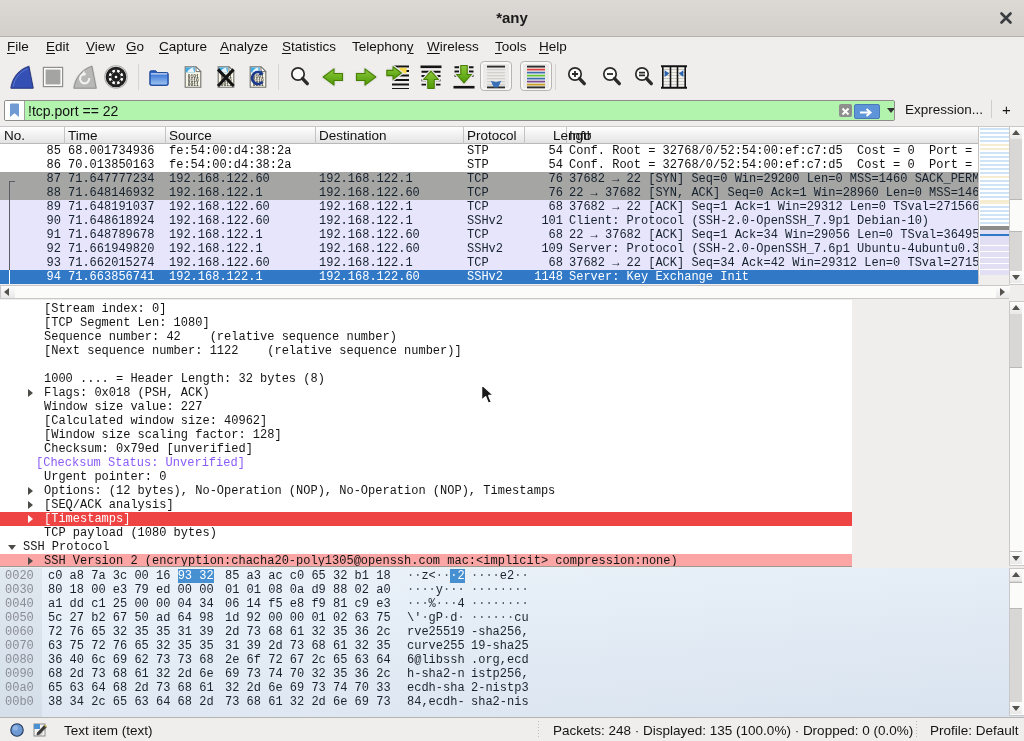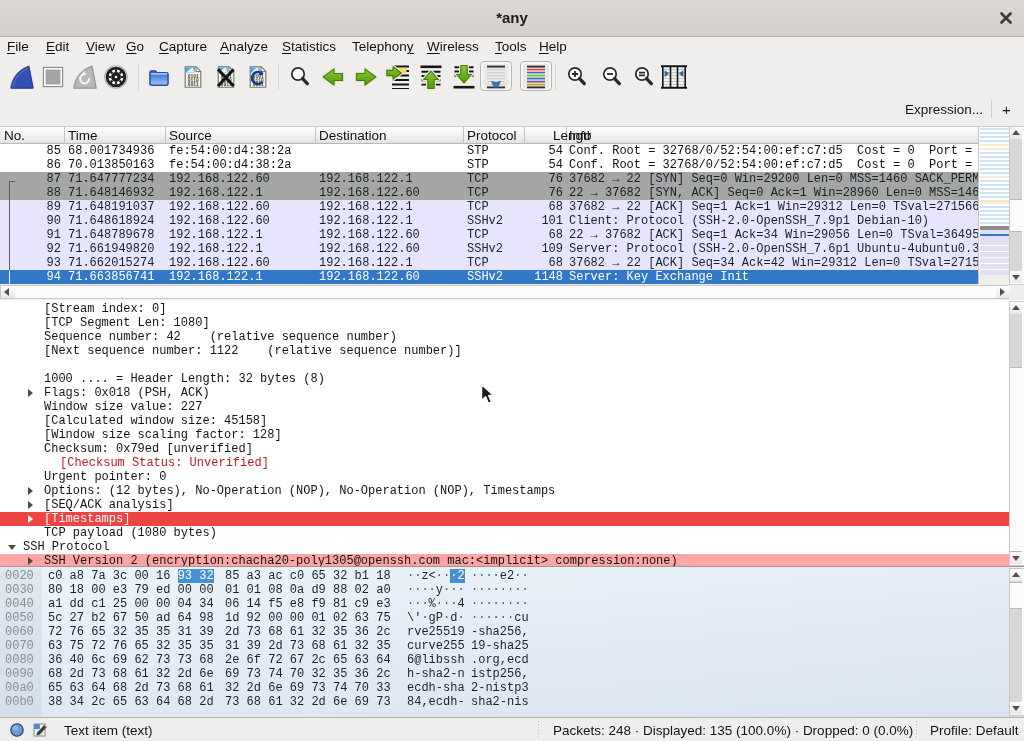--- a/index.html
+++ b/index.html
@@ -31,21 +31,21 @@
 .prow span{position:absolute;top:0;}
 #pllines{left:0;top:144px;}
 
 .sbv{position:absolute;width:14px;background:#fcfcfc;border:1px solid #c9c8c6;}
 .sbbtn{position:absolute;left:0;width:12px;height:12px;background:linear-gradient(#fdfdfd,#e8e8e8);}
 .tri-up{width:0;height:0;border-left:4px solid transparent;border-right:4px solid transparent;border-bottom:5px solid #55524e;position:absolute;left:2px;top:3px;}
 .tri-dn{width:0;height:0;border-left:4px solid transparent;border-right:4px solid transparent;border-top:5px solid #55524e;position:absolute;left:2px;top:4px;}
 .tri-lf{width:0;height:0;border-top:4px solid transparent;border-bottom:4px solid transparent;border-right:5px solid #55524e;position:absolute;left:3px;top:2px;}
 .tri-rt{width:0;height:0;border-top:4px solid transparent;border-bottom:4px solid transparent;border-left:5px solid #55524e;position:absolute;left:4px;top:2px;}
 
-#details{left:0;top:300px;width:1024px;height:266px;background:#ffffff;border-bottom:1px solid #9a9996;overflow:hidden;}
+#details{left:0;top:300px;width:852px;height:266px;background:#ffffff;border-bottom:1px solid #9a9996;overflow:hidden;}
 .dline{position:absolute;left:0;width:1010px;height:14px;}
 .exp{position:absolute;width:0;height:0;}
 .exp.cl{border-top:4px solid transparent;border-bottom:4px solid transparent;border-left:5px solid #4c4a46;}
 .exp.op{border-left:4px solid transparent;border-right:4px solid transparent;border-top:5px solid #4c4a46;}
 
 #hexpane{left:0;top:568px;width:1024px;height:149px;background:linear-gradient(175deg,#ecf3fa,#d9e3ef);border-bottom:1px solid #b6b5b2;}
 .hx{color:#1b222c;}
 .hxoff{color:#8a8c96;} .hx i{font-style:normal;color:#4e5a68;} .hx .hxhl i{color:#eaf2fa;}
 .hxhl{background:#4690d2;color:#fff;}
 
@@ -264,20 +264,34 @@
         </g>
         <path d="M0 1.2 h26 M0 22.8 h26" stroke="#141414" stroke-width="2"></path>
         <g stroke="#141414" stroke-width="1.6">
           <path d="M1.8 1 v22 M24.2 1 v22 M9.5 1 v22 M16.5 1 v22"></path>
         </g>
         <path d="M3.6 5.2 l4.6 3.4 -4.6 3.4 Z" fill="#2862b0"></path>
         <path d="M22.4 5.2 l-4.6 3.4 4.6 3.4 Z" fill="#2862b0"></path>
       </svg></div>
   </div>
 <div class="abs" id="filterbar">
+  <div id="ffield">
+    <div id="fbook"><svg width="19" height="19" viewBox="0 0 19 19">
+          <path d="M5 3.5 q0-1 1-1 h7 q1 0 1 1 V16 l-4.5-3.8 L5 16 Z" fill="#6f9ad4"></path>
+        </svg></div>
+    <div style="position:absolute;left:20px;top:0;width:869px;height:19px;background:#b2f3ae"></div>
+    <div id="ftext">!tcp.port == 22</div>
+    <div style="position:absolute;left:834px;top:3px;width:13px;height:13px;background:#8e8e8c;border-radius:2px"><svg width="13" height="13" viewBox="0 0 13 13">
+          <path d="M3.5 3.5 L9.5 9.5 M9.5 3.5 L3.5 9.5" stroke="#fff" stroke-width="2"></path>
+        </svg></div>
+    <div style="position:absolute;left:849px;top:3px;width:24px;height:13px;background:#5e95d8;border-radius:2px;border:1px solid #4a7ab8"><svg width="24" height="13" viewBox="0 0 24 13">
+          <path d="M5 6.5 h10 M11.5 3 l4 3.5 l-4 3.5" stroke="#fff" stroke-width="2" fill="none"></path>
+        </svg></div>
+    <div style="position:absolute;left:882px;top:7px;width:0;height:0;border-left:4px solid transparent;border-right:4px solid transparent;border-top:5px solid #323232"></div>
+  </div>
   <div style="position:absolute;left:905px;top:6px;font-size:13.5px;color:#161616">Expression...</div>
   <div style="position:absolute;left:991px;top:4px;width:1px;height:18px;background:#cfcecd"></div>
   <div style="position:absolute;left:1002px;top:5px;font-size:15px;color:#161616">+</div>
 </div>
 <div class="abs" id="plheader">
     <div class="hsep" style="left:64px"></div>
 <div class="hsep" style="left:165px"></div>
 <div class="hsep" style="left:315px"></div>
 <div class="hsep" style="left:463px"></div>
 <div class="hsep" style="left:524px"></div>
@@ -384,30 +398,30 @@
       <span class="mono" style="position:absolute;left:44px;top:0;color:#141414">1000 .... = Header Length: 32 bytes (8)</span>
     </div>
 <div class="dline" style="top:86px;">
       <div class="exp cl" style="left:28px;top:3px;border-left-color:#4c4a46"></div>
       <span class="mono" style="position:absolute;left:44px;top:0;color:#141414">Flags: 0x018 (PSH, ACK)</span>
     </div>
 <div class="dline" style="top:100px;">
       <span class="mono" style="position:absolute;left:44px;top:0;color:#141414">Window size value: 227</span>
     </div>
 <div class="dline" style="top:114px;">
-      <span class="mono" style="position:absolute;left:44px;top:0;color:#141414">[Calculated window size: 45158]</span>
+      <span class="mono" style="position:absolute;left:44px;top:0;color:#141414">[Calculated window size: 40962]</span>
     </div>
 <div class="dline" style="top:128px;">
       <span class="mono" style="position:absolute;left:44px;top:0;color:#141414">[Window size scaling factor: 128]</span>
     </div>
 <div class="dline" style="top:142px;">
       <span class="mono" style="position:absolute;left:44px;top:0;color:#141414">Checksum: 0x79ed [unverified]</span>
     </div>
 <div class="dline" style="top:156px;">
-      <span class="mono" style="position:absolute;left:60px;top:0;color:#b91c1c">[Checksum Status: Unverified]</span>
+      <span class="mono" style="position:absolute;left:36px;top:0;color:#8b5cf6">[Checksum Status: Unverified]</span>
     </div>
 <div class="dline" style="top:170px;">
       <span class="mono" style="position:absolute;left:44px;top:0;color:#141414">Urgent pointer: 0</span>
     </div>
 <div class="dline" style="top:184px;">
       <div class="exp cl" style="left:28px;top:3px;border-left-color:#4c4a46"></div>
       <span class="mono" style="position:absolute;left:44px;top:0;color:#141414">Options: (12 bytes), No-Operation (NOP), No-Operation (NOP), Timestamps</span>
     </div>
 <div class="dline" style="top:198px;">
       <div class="exp cl" style="left:28px;top:3px;border-left-color:#4c4a46"></div>

